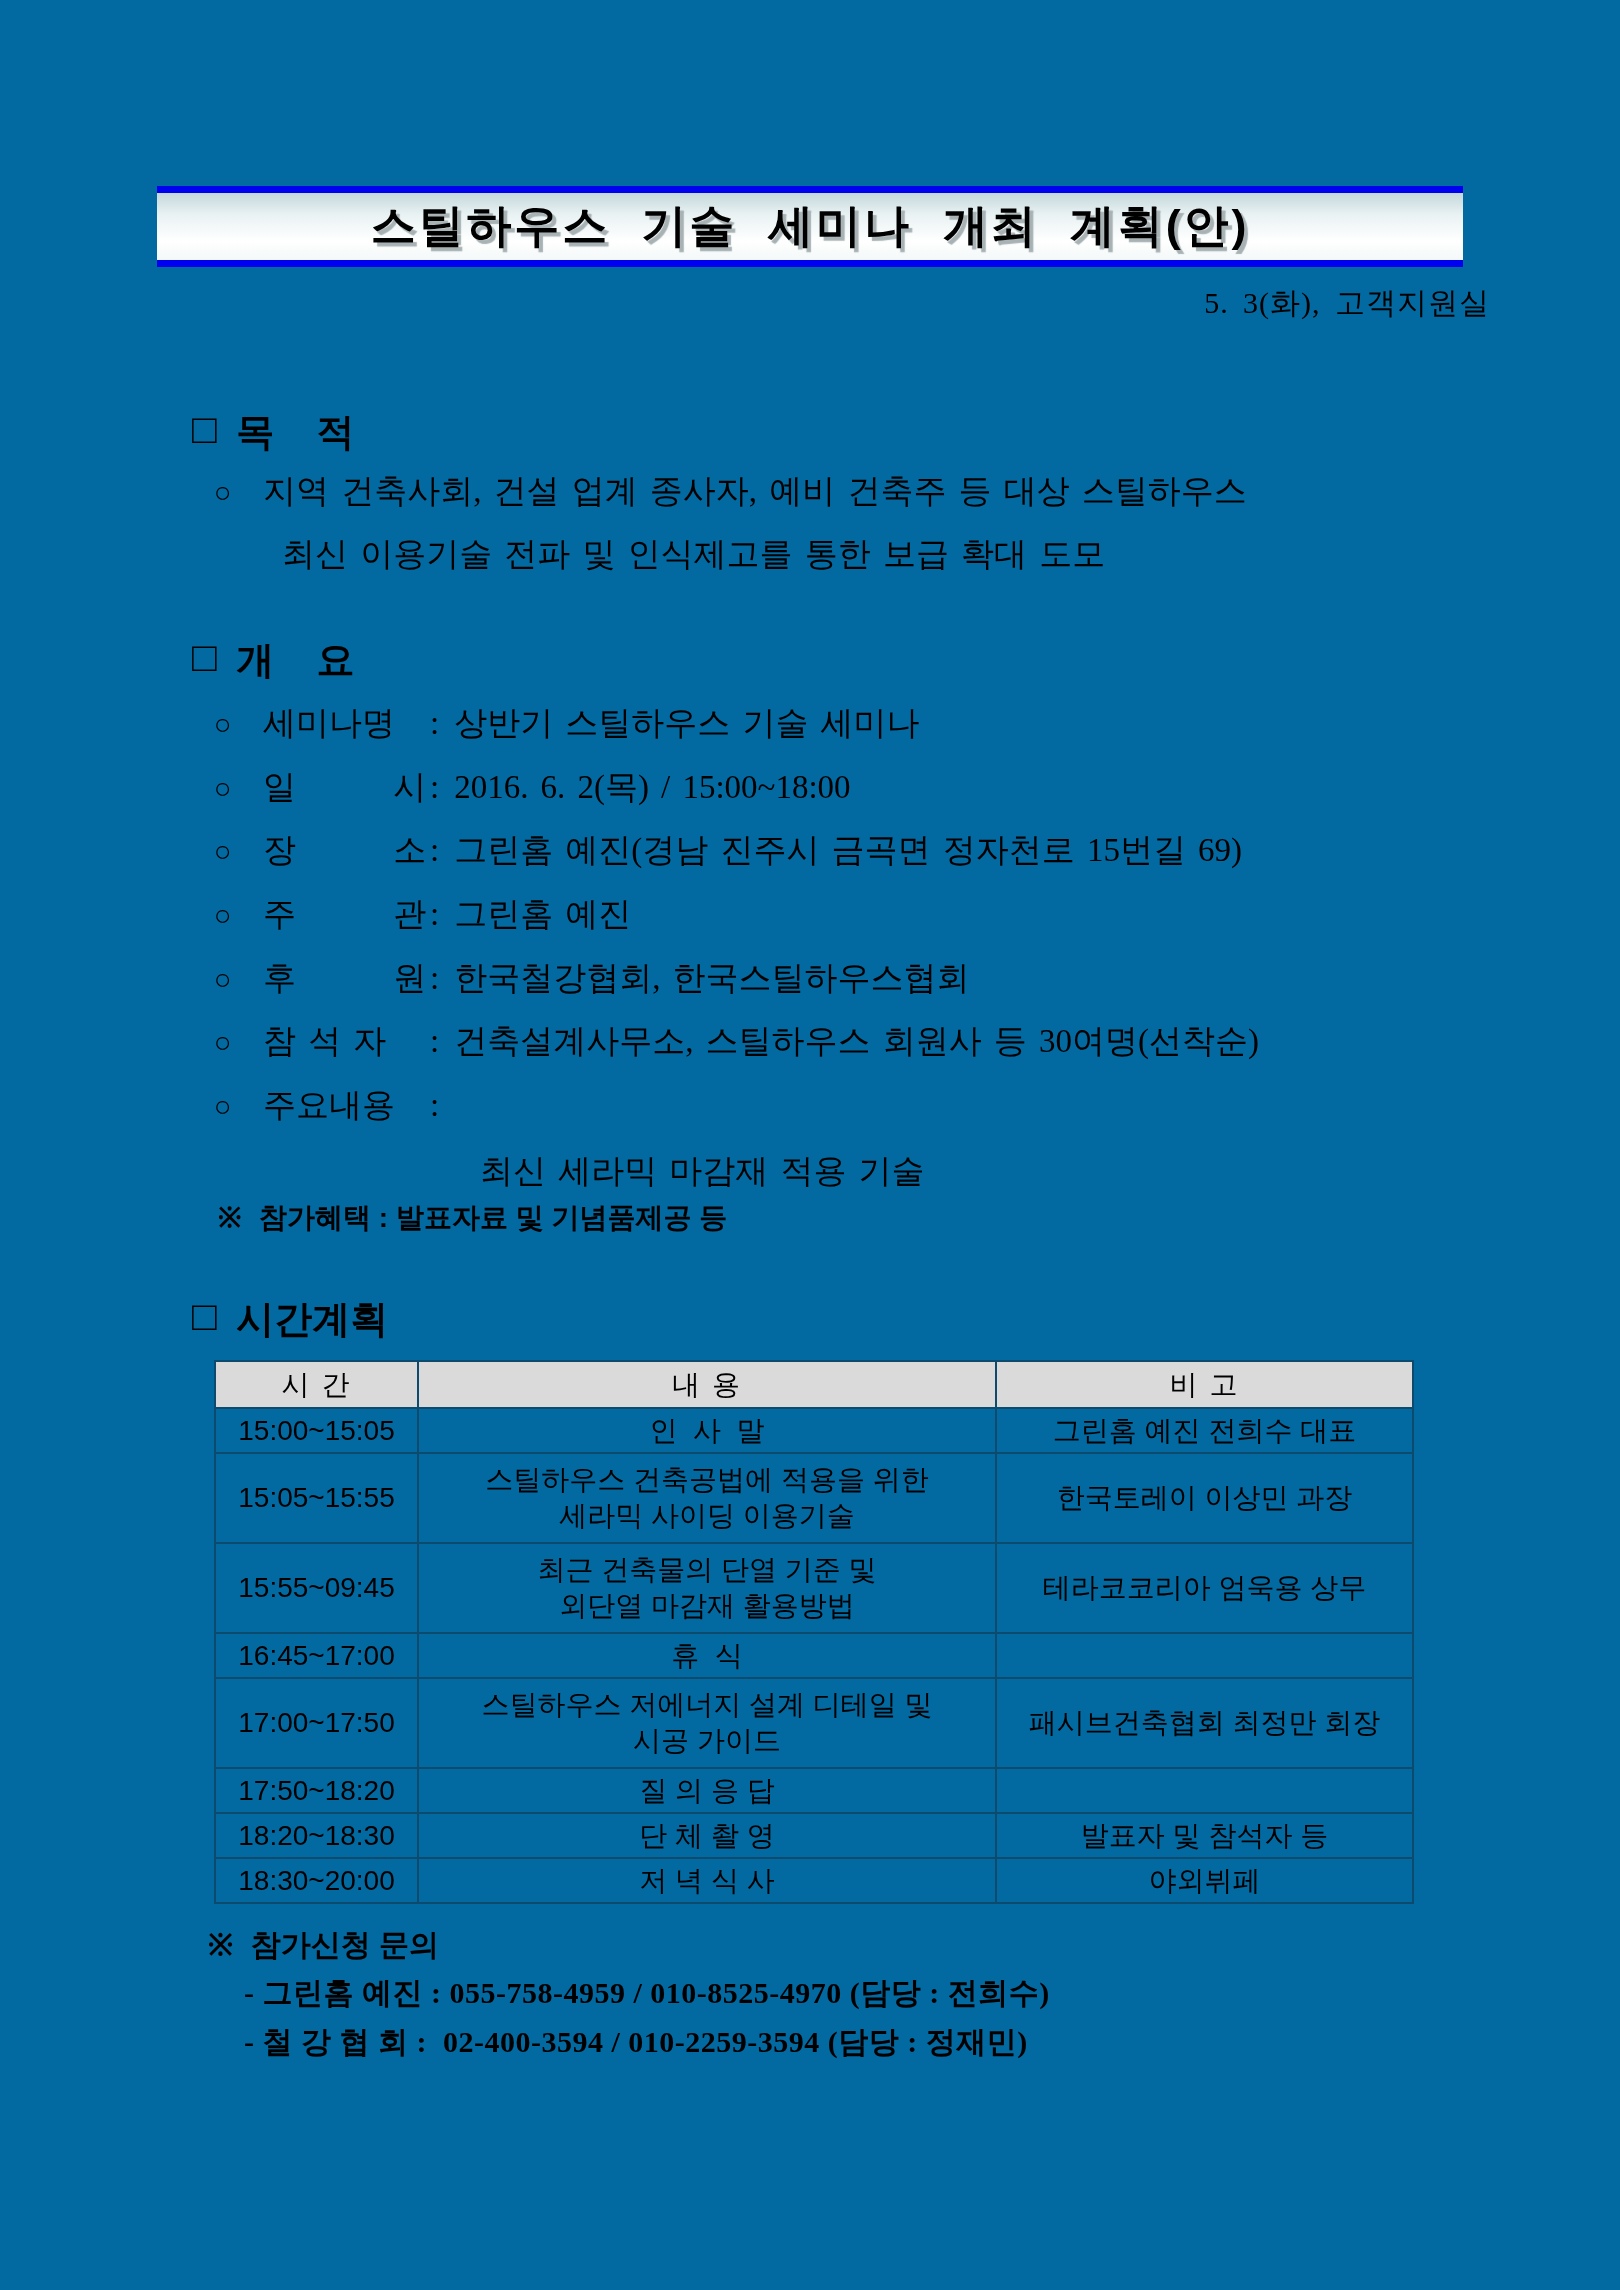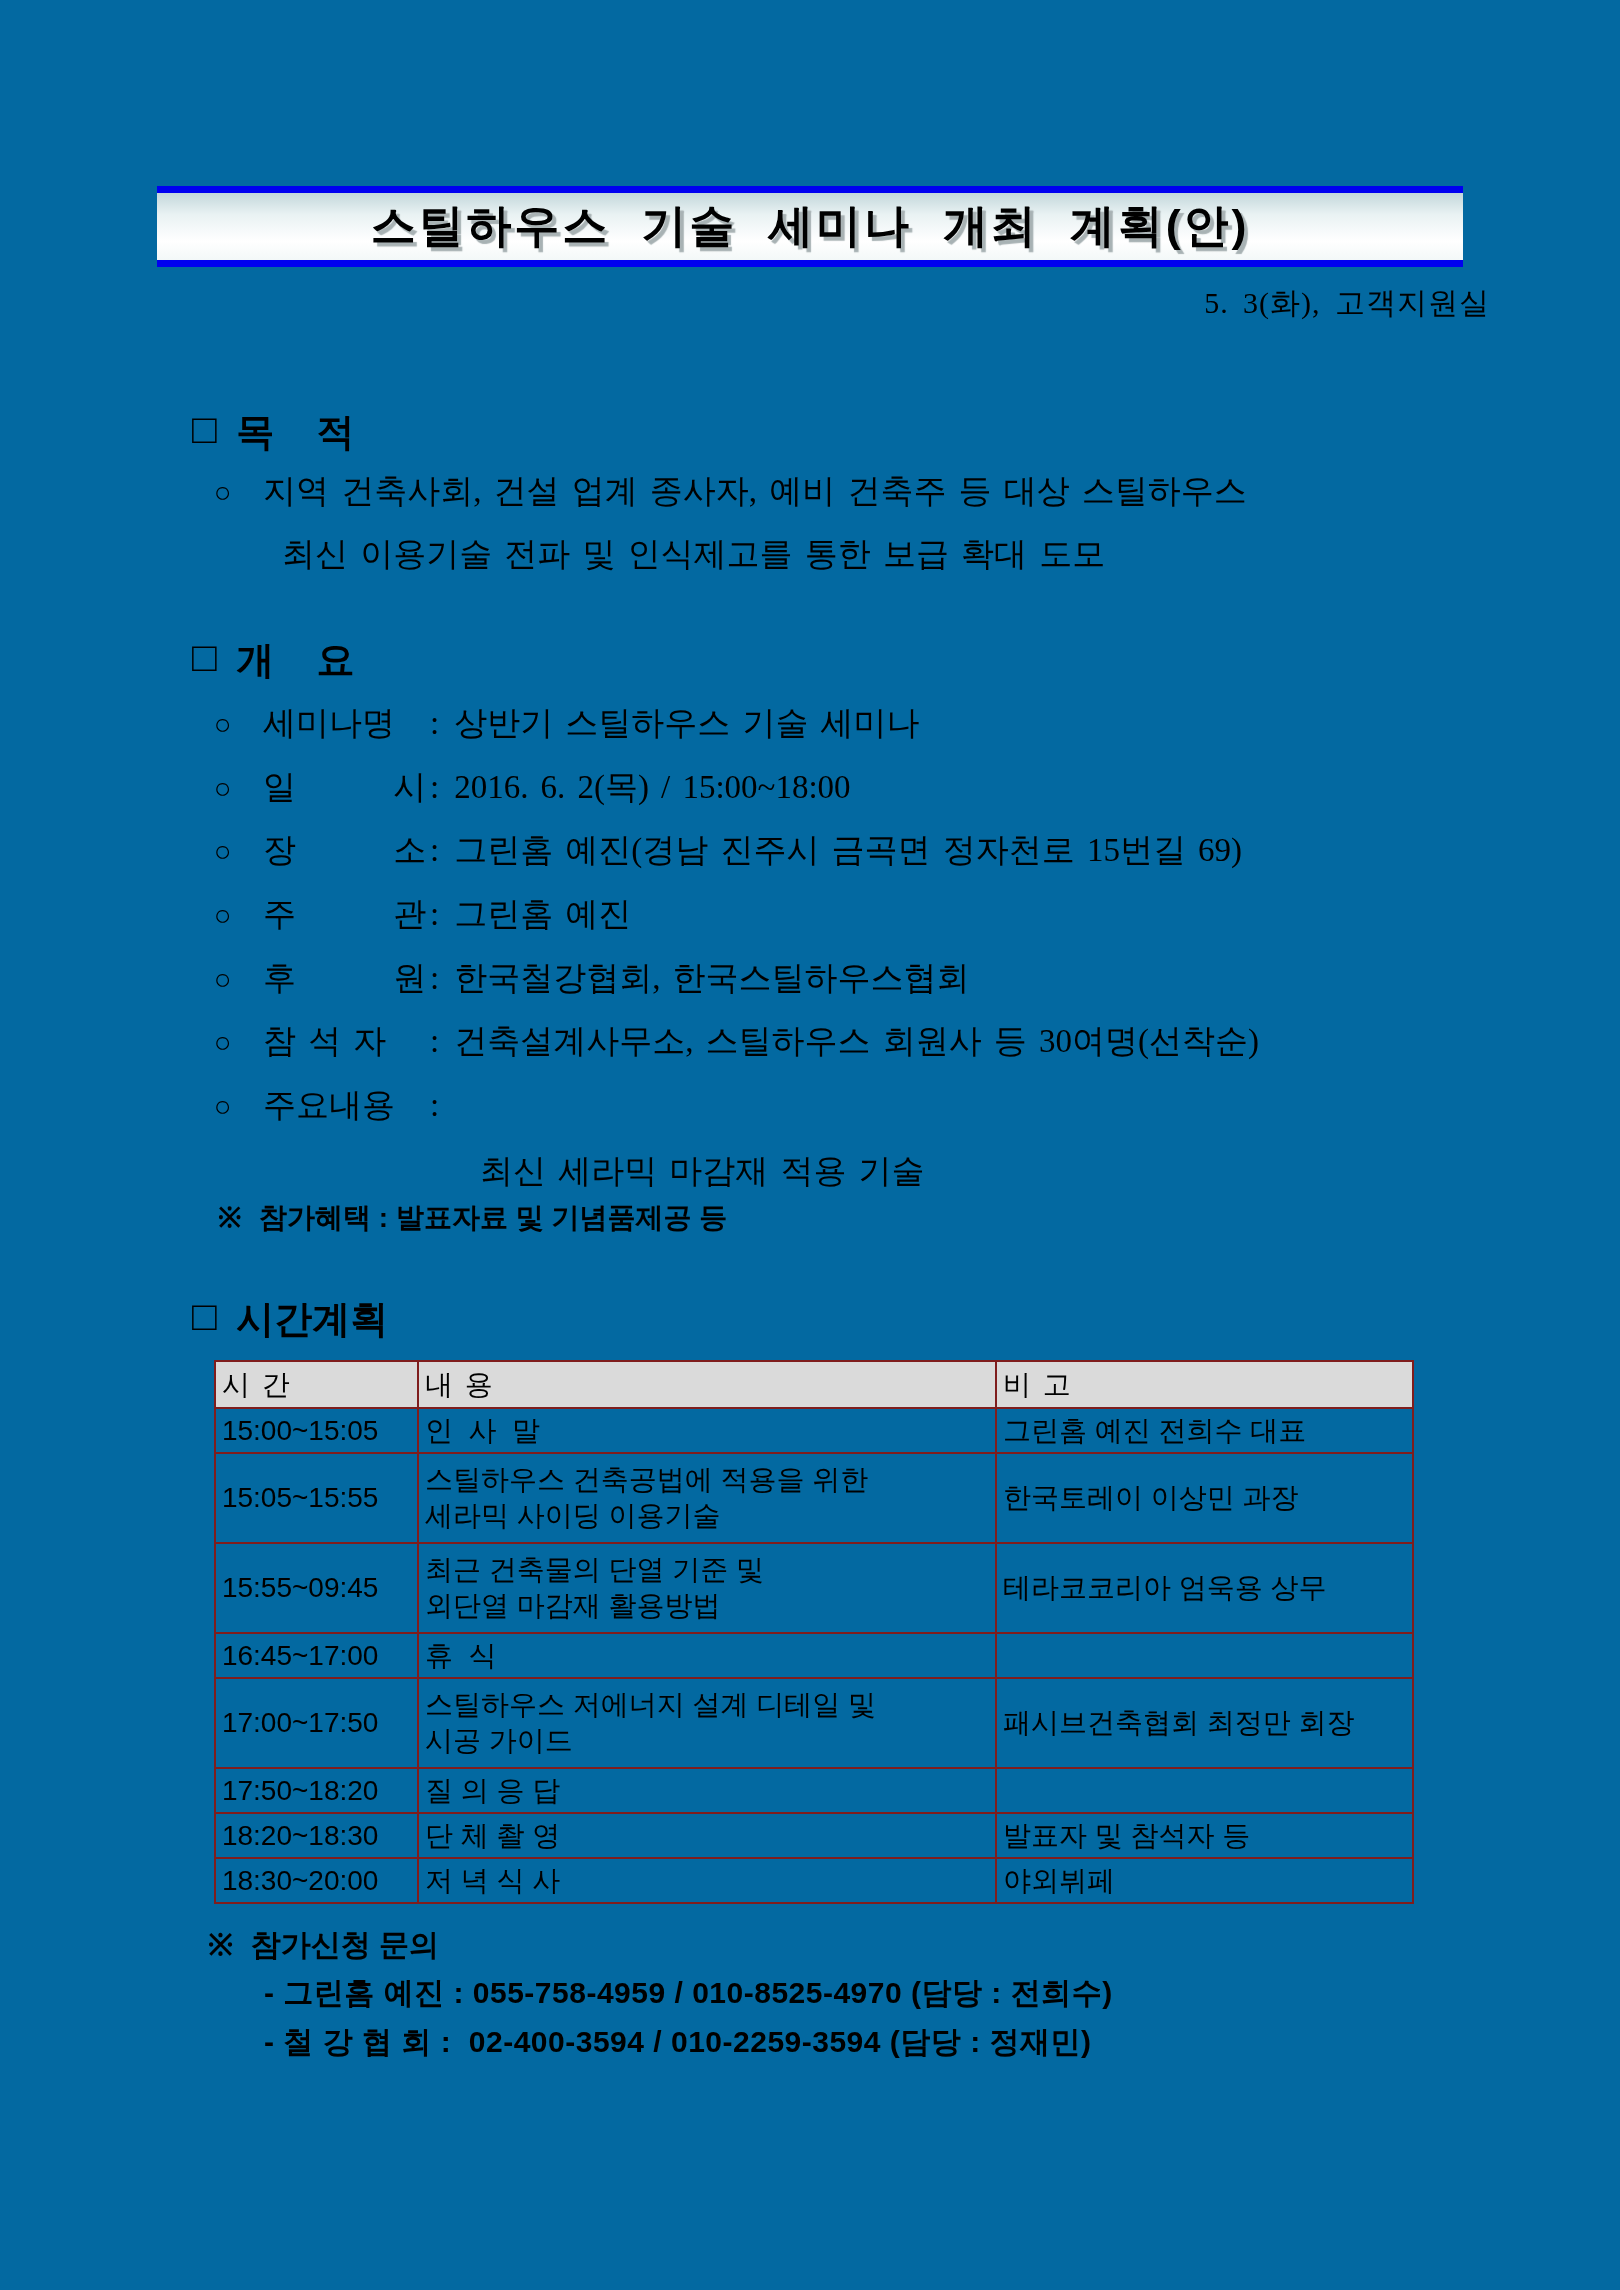--- a/index.html
+++ b/index.html
@@ -52,33 +52,33 @@
     position:absolute; left:218px; display:flex; gap:17.6px; align-items:baseline;
     font-family:"Liberation Sans", sans-serif; font-weight:700; font-size:28px;
     white-space:pre;
   }
   .contact-head {
     position:absolute; left:208px; display:flex; gap:17.6px; align-items:baseline;
     font-family:"Liberation Sans", sans-serif; font-weight:700; font-size:30px;
     white-space:pre;
   }
   .contact-line {
-    position:absolute; left:264px;
-    font-family:Liberation Sans, sans-serif; font-weight:700; font-size:30px;
+    position:absolute; left:244px;
+    font-family:Liberation Serif, serif; font-weight:700; font-size:30px;
     white-space:pre-wrap; letter-spacing:0.5px;
   }
 
   
   .schedule-table {
     position:absolute; left:214px; top:1360px; width:1198px;
     border-collapse:collapse; table-layout:fixed;
     font-family:"Liberation Sans", sans-serif; font-size:28px;
   }
   .schedule-table th, .schedule-table td {
-    border:2px solid #7f1d1d; text-align:left; vertical-align:middle;
+    border:2px solid #0c4a6e; text-align:center; vertical-align:middle;
     white-space:pre-wrap; padding:0 5.9px; overflow:hidden;
   }
   .schedule-table thead th { background:#dadada; height:45px; font-weight:400; letter-spacing:2px; }
   .schedule-table tr.single td { height:43px; }
   .schedule-table tr.double td { height:88px; line-height:1.3; }
 </style>
 </head>
 <body>
 
 <div class="page">

